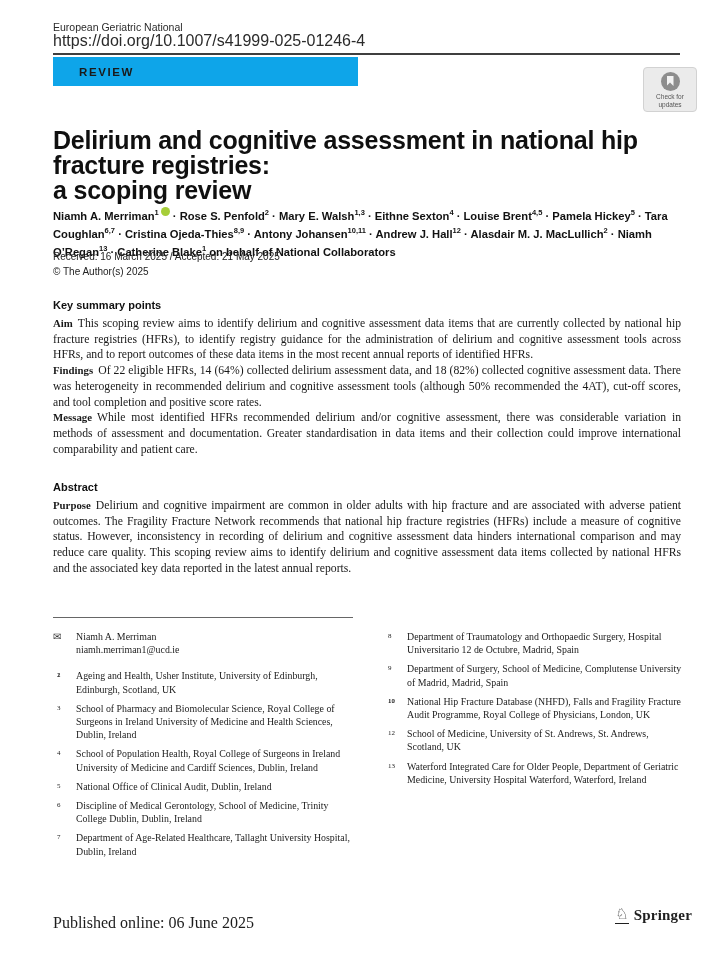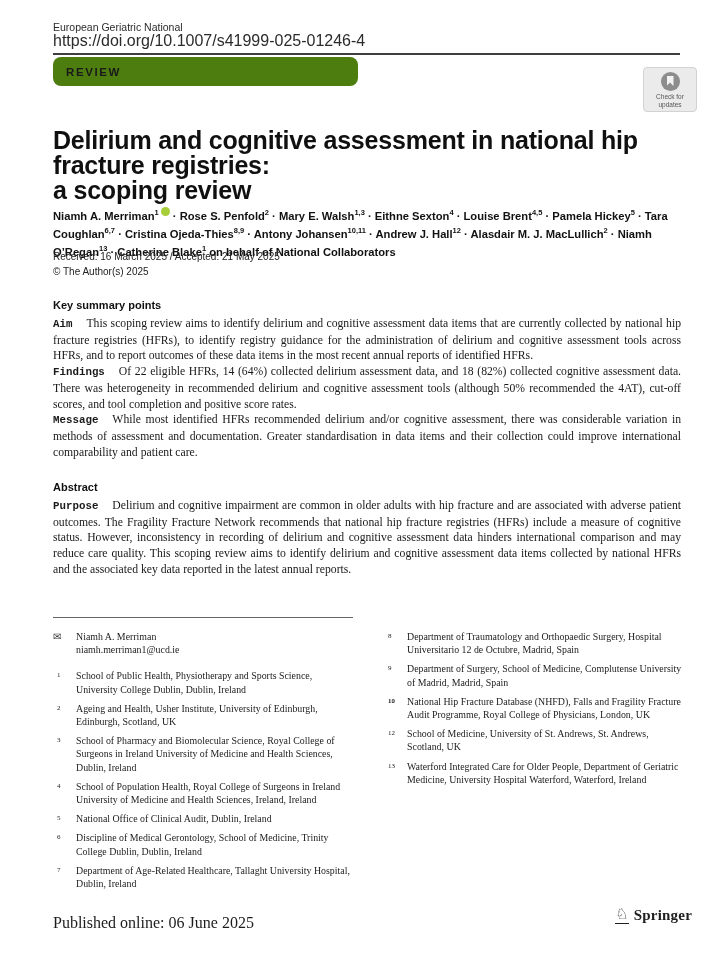--- a/index.html
+++ b/index.html
@@ -7,23 +7,23 @@
     position:relative;width:714px;height:960px;margin:0 auto;
     background:#ffffff;color:#1c1c1c;overflow:hidden;
     font-family:"Liberation Serif", serif;
   }
 
   
   .journal{position:absolute;left:53px;top:21px;font-family:"Liberation Sans",sans-serif;font-size:10.5px;color:#2b2b2b;}
   .doi{position:absolute;left:53px;top:32px;font-family:"Liberation Sans",sans-serif;font-size:16px;color:#2b2b2b;}
   .toprule{position:absolute;left:53px;top:53px;width:627px;height:2px;background:#3f3f3f;}
   .banner{
-    position:absolute;left:53px;top:57px;width:305px;height:29px;background:#4d7c0f;
-    display:flex;align-items:center;box-sizing:border-box;padding-left:13px;
-    font-family:"Liberation Sans",sans-serif;font-weight:bold;font-size:11.5px;letter-spacing:1.6px;color:#1a1a1a;border-radius:8px;
+    position:absolute;left:53px;top:57px;width:305px;height:29px;background:#0ea5e9;
+    display:flex;align-items:center;box-sizing:border-box;padding-left:26px;
+    font-family:"Liberation Sans",sans-serif;font-weight:bold;font-size:11.5px;letter-spacing:1.6px;color:#1a1a1a;
   }
 
   
   .badge{
     position:absolute;left:643px;top:67px;width:54px;height:45px;
     background:#ebebeb;border:1px solid #d2d2d2;border-radius:4px;text-align:center;cursor:pointer;box-sizing:border-box;
   }
   .badge .circ{width:19px;height:19px;border-radius:50%;background:#8d8d8d;margin:4px auto 2px;position:relative;}
   .badge .circ::after{
     content:"";position:absolute;left:6px;top:4px;width:7px;height:10px;background:#f2f2f2;
@@ -41,21 +41,21 @@
     font-family:"Liberation Sans",sans-serif;font-weight:bold;font-size:11.2px;line-height:18px;color:#111;margin-top:28px;
   }
   .authors sup{font-size:7.5px;line-height:0;}
   .orcid{display:inline-block;width:9px;height:9px;border-radius:50%;background:#a6ce39;margin-left:2px;position:relative;top:-4px;}
   .dates{position:absolute;left:53px;top:250px;font-family:"Liberation Sans",sans-serif;font-size:10px;line-height:14.5px;color:#222;}
 
   
   .section{position:absolute;left:53px;width:628px;}
   .section h2{margin:0 0 5px 0;font-family:"Liberation Sans",sans-serif;font-size:11px;color:#101010;}
   .para{margin:0;font-size:11.7px;line-height:15.7px;text-align:justify;color:#191919;}
-  .plabel{font-family:Liberation Mono, monospace;font-weight:bold;font-size:10.8px;margin-right:14px;}
+  .plabel{font-family:Liberation Serif, serif;font-weight:bold;font-size:10.8px;margin-right:5px;}
 
   
   .fnrule{position:absolute;left:53px;top:617px;width:300px;height:1px;background:#666;}
   .footnotes{position:absolute;left:53px;top:630px;width:630px;display:flex;gap:32px;}
   .fncol{width:299px;box-sizing:border-box;}
   .corr{position:relative;padding-left:23px;margin-bottom:13px;font-size:9.9px;line-height:13.2px;color:#1c1c1c;}
   .env{position:absolute;left:0;top:0;font-size:10px;color:#333;}
   .aff{position:relative;padding-left:23px;margin-bottom:6px;font-size:9.9px;line-height:13.2px;color:#1c1c1c;}
   .aff sup{position:absolute;left:4px;top:0;font-size:7px;}
 
@@ -114,24 +114,24 @@
   <div class="fnrule"></div>
 
   <div class="footnotes">
     <div class="fncol">
       <div class="corr">
         <span class="env">✉</span>
         <div>Niamh A. Merriman</div>
         <div>niamh.merriman1@ucd.ie</div>
       </div>
       <div id="affs-left">
-          <div class="aff"><sup>1</sup><span>School of Public Health, Physiotherapy and Sports Science, University College Dublin, Dublin, Ireland</span></div>
+          <div class="aff"><sup>1</sup></div>
           <div class="aff"><sup>2</sup><span>Ageing and Health, Usher Institute, University of Edinburgh, Edinburgh, Scotland, UK</span></div>
           <div class="aff"><sup>3</sup><span>School of Pharmacy and Biomolecular Science, Royal College of Surgeons in Ireland University of Medicine and Health Sciences, Dublin, Ireland</span></div>
-          <div class="aff"><sup>4</sup><span>School of Population Health, Royal College of Surgeons in Ireland University of Medicine and Health Sciences, Ireland, Ireland</span></div>
+          <div class="aff"><sup>4</sup><span>School of Population Health, Royal College of Surgeons in Ireland University of Medicine and Cardiff Sciences, Dublin, Ireland</span></div>
           <div class="aff"><sup>5</sup><span>National Office of Clinical Audit, Dublin, Ireland</span></div>
           <div class="aff"><sup>6</sup><span>Discipline of Medical Gerontology, School of Medicine, Trinity College Dublin, Dublin, Ireland</span></div>
           <div class="aff"><sup>7</sup><span>Department of Age-Related Healthcare, Tallaght University Hospital, Dublin, Ireland</span></div>
         </div>
     </div>
     <div class="fncol">
       <div id="affs-right">
           <div class="aff"><sup>8</sup><span>Department of Traumatology and Orthopaedic Surgery, Hospital Universitario 12 de Octubre, Madrid, Spain</span></div>
           <div class="aff"><sup>9</sup><span>Department of Surgery, School of Medicine, Complutense University of Madrid, Madrid, Spain</span></div>
           <div class="aff"><sup>10</sup></div>

